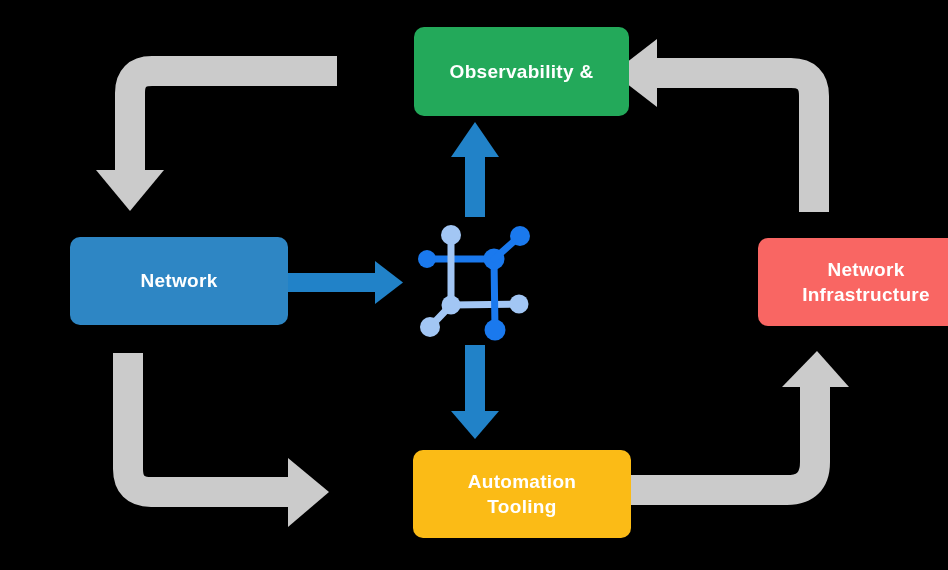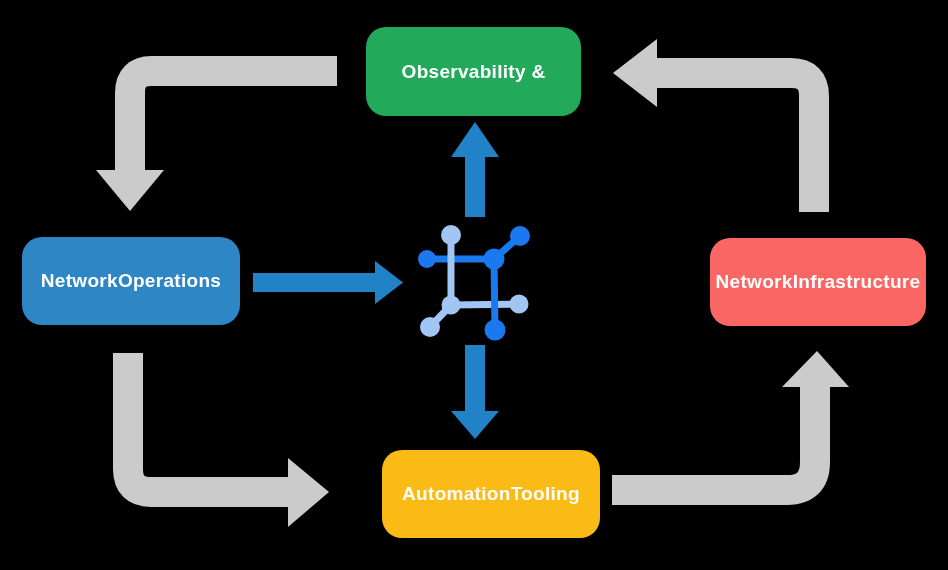--- a/index.html
+++ b/index.html
@@ -32,35 +32,37 @@
   .icon-line-light {
     stroke: var(--icon-light, #A2C6F4);
     stroke-width: 7;
     stroke-linecap: round;
     fill: none;
   }
   .icon-node-bright { fill: var(--icon-bright, #1A79EE); }
   .icon-node-light { fill: var(--icon-light, #A2C6F4); }
   .node-box {
     position: absolute;
-    border-radius: 20px;
+    border-radius: 10px;
     color: var(--text, #FFFFFF);
     display: flex;
+    flex-direction: column;
     align-items: center;
     justify-content: center;
     text-align: center;
     font-size: 19px;
     font-weight: 600;
     line-height: 1.34;
     letter-spacing: 0.3px;
+    margin-left: 48px;
   }
   .box-observability { left: 366px; top: 27px;  width: 215px; height: 89px; background: var(--box-green,  #23A95A); }
   .box-operations    { left: 22px;  top: 237px; width: 218px; height: 88px; background: var(--box-blue,   #2E86C4); }
   .box-infrastructure{ left: 710px; top: 238px; width: 216px; height: 88px; background: var(--box-red,    #F96663); }
-  .box-automation    { left: 382px; top: 450px; width: 218px; height: 88px; background: var(--box-yellow, #FBBB16); }
+  .box-automation    { left: 365px; top: 450px; width: 218px; height: 88px; background: var(--box-yellow, #FBBB16); }
 </style>
 </head>
 <body>
 
 <div class="canvas">
 
   <svg class="arrow-layer" width="948" height="570" viewBox="0 0 948 570">
 
     <g>
       <path class="gray-arrow-shaft" d="M 337 71 H 152 Q 130 71 130 93 V 172"></path>
@@ -117,21 +119,20 @@
       <circle class="icon-node-light" cx="36" cy="15" r="10"></circle>
     </g>
   </svg>
 
   <div class="node-box box-observability">
     <span>Observability &amp;</span>
   </div>
 
   <div class="node-box box-operations">
     <span>Network</span>
-    <span>Operations</span>
   </div>
 
   <div class="node-box box-infrastructure">
     <span>Network</span>
     <span>Infrastructure</span>
   </div>
 
   <div class="node-box box-automation">
     <span>Automation</span>
     <span>Tooling</span>

